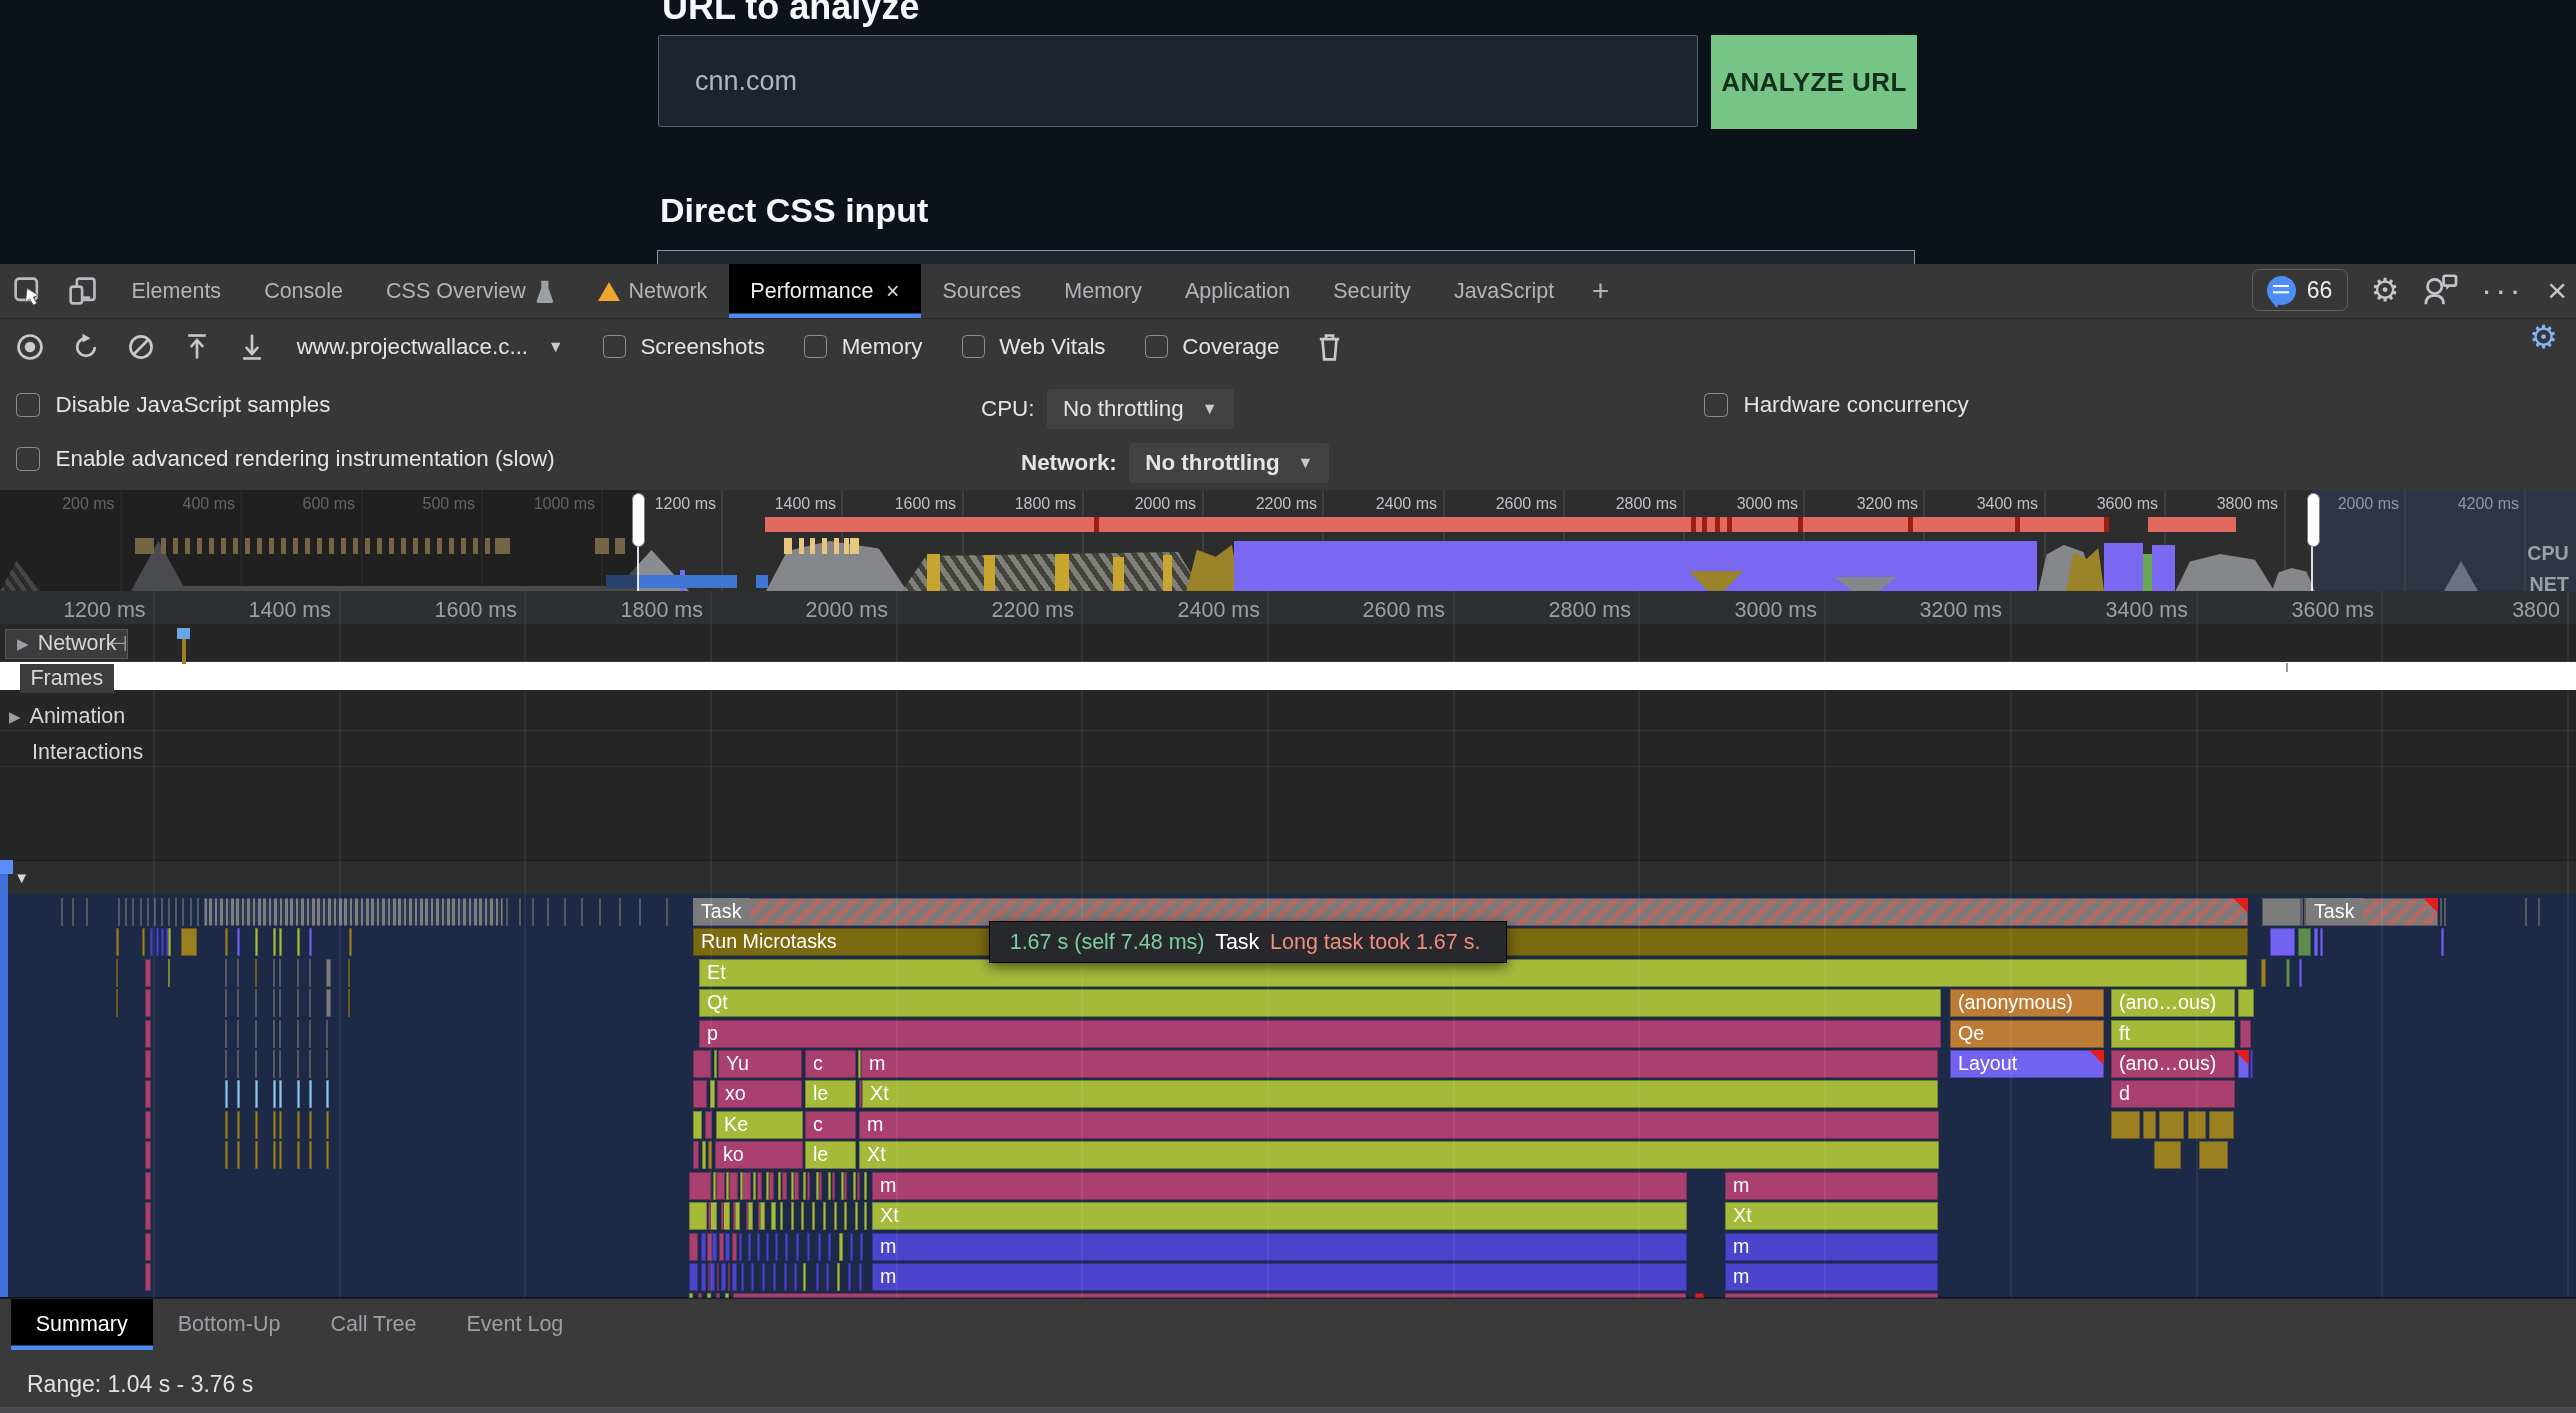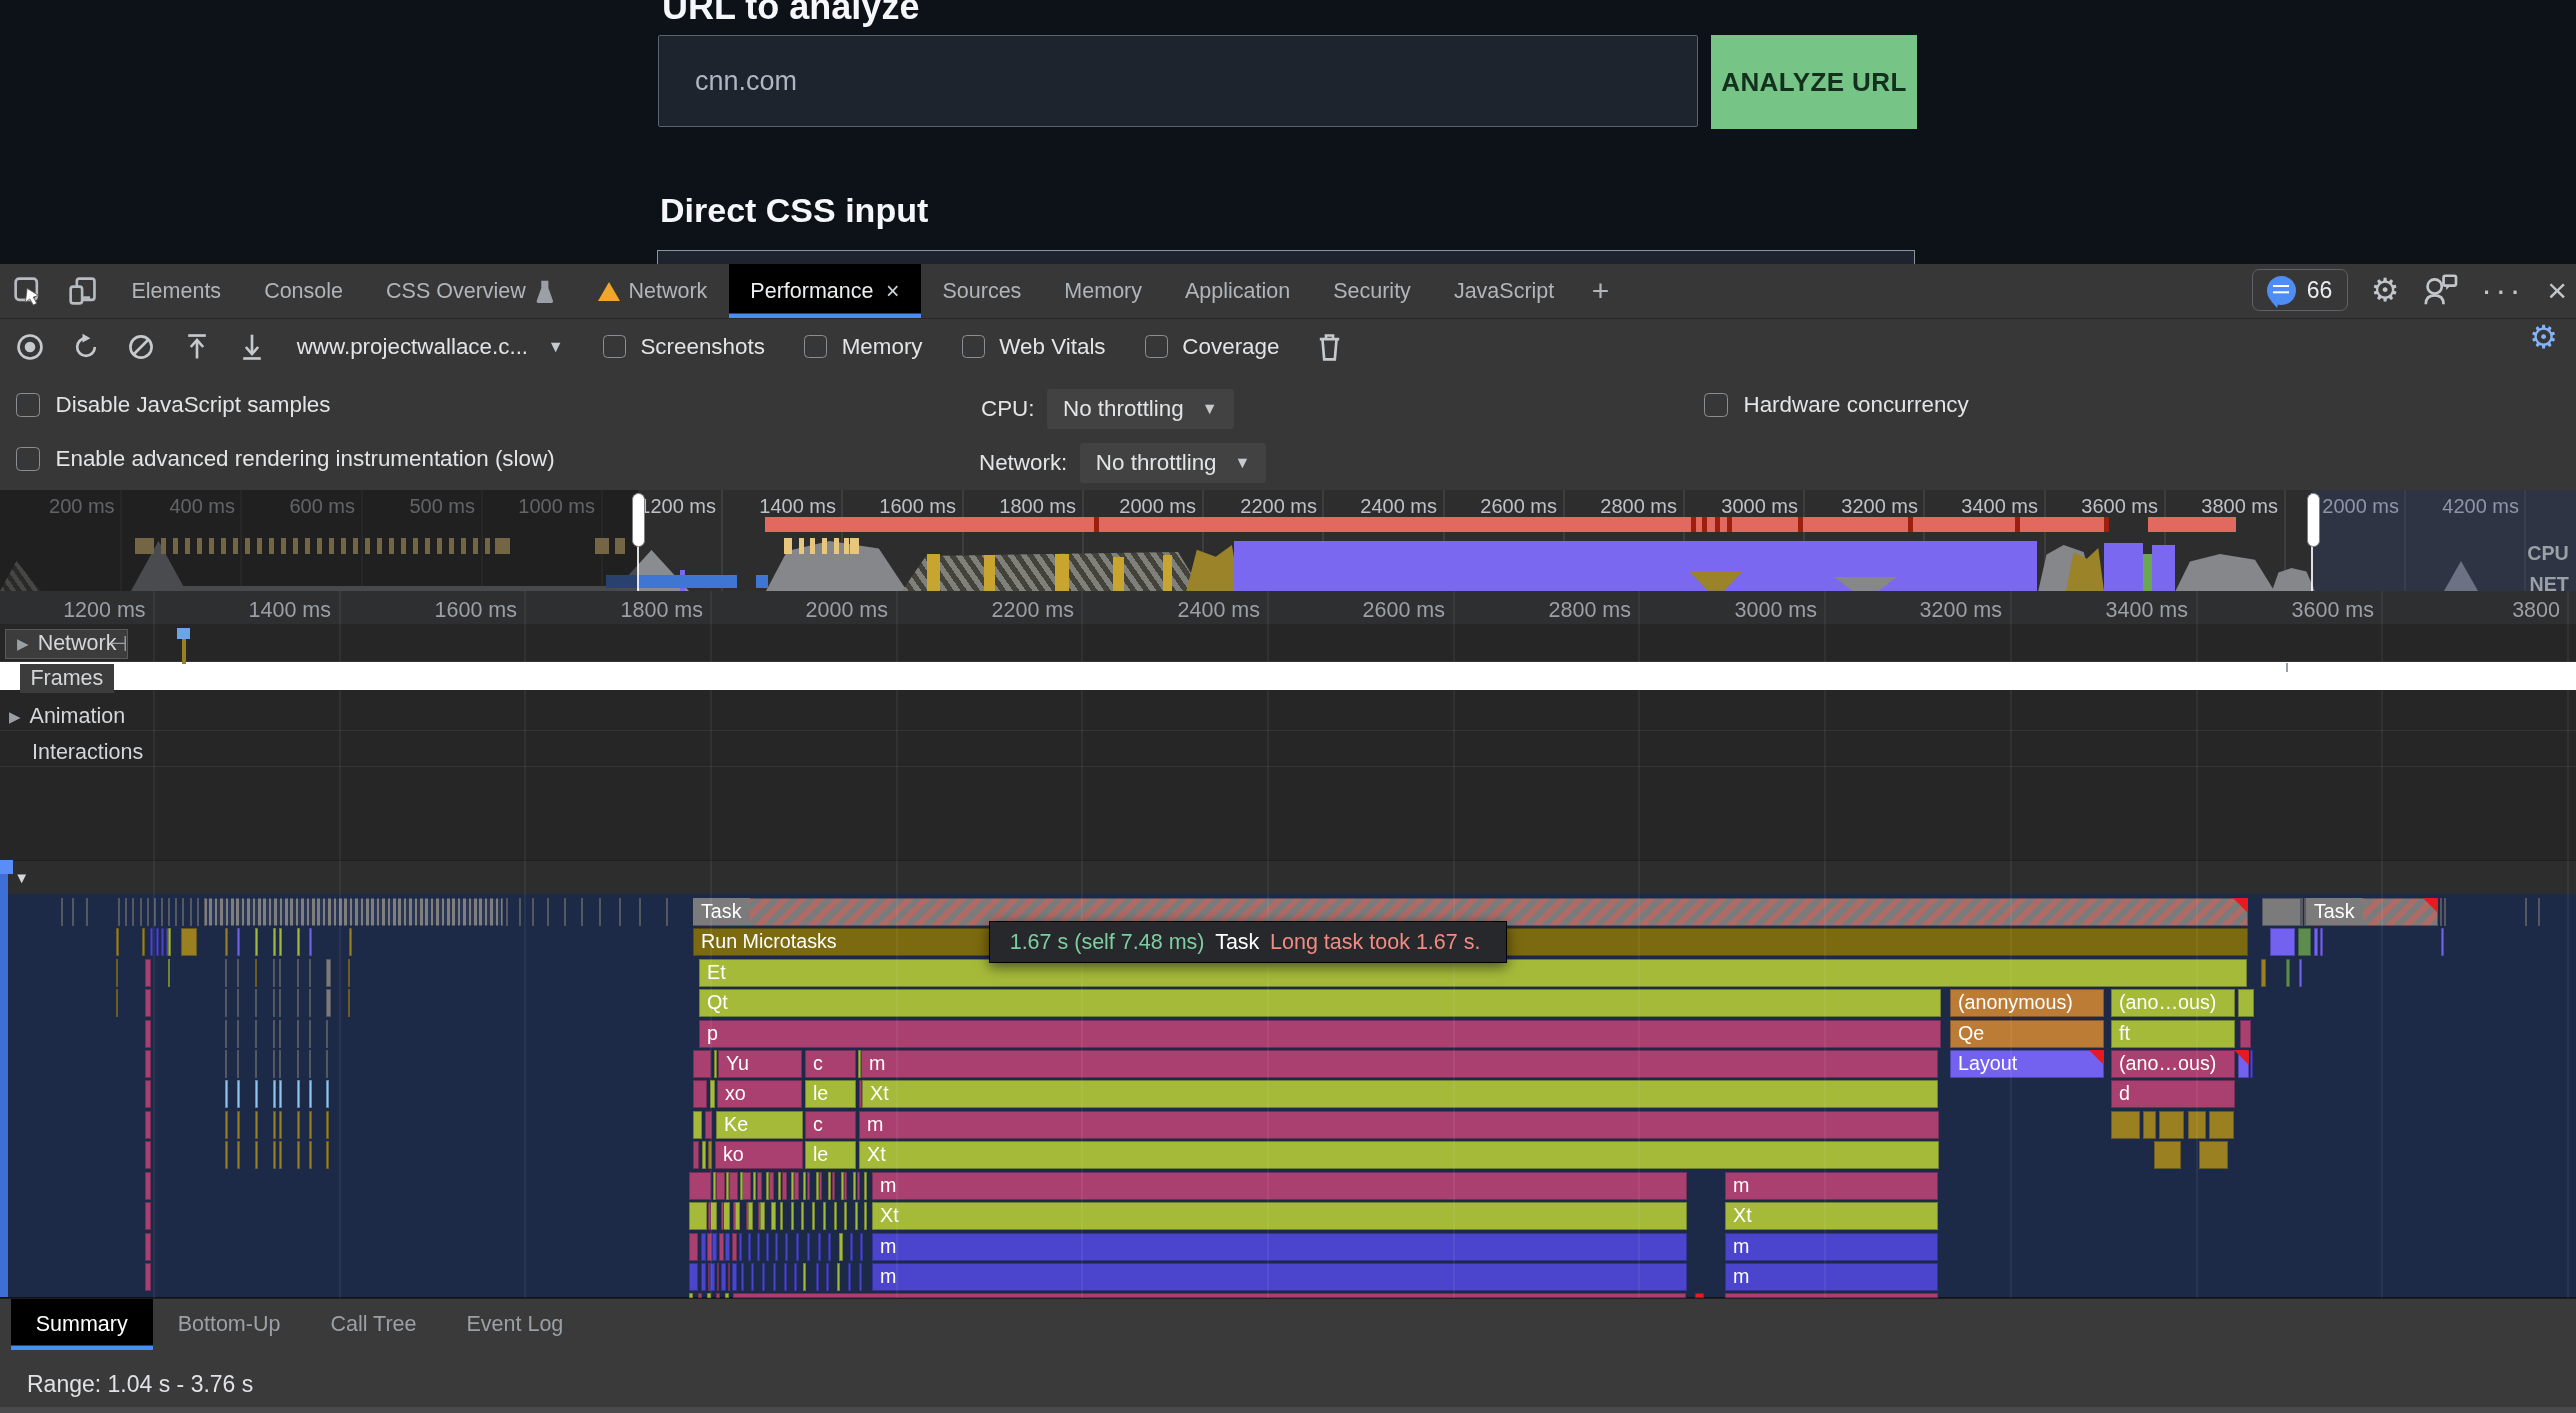--- a/index.html
+++ b/index.html
@@ -53,21 +53,21 @@
   
   .set-cb{position:absolute;display:flex;align-items:center;gap:16px;font-size:22.4px;color:#e2e4e6;white-space:nowrap;}
   .throttle{position:absolute;display:flex;align-items:center;gap:12.5px;font-size:22.4px;color:#e2e4e6;}
   .throttle .box{background:#424242;border-radius:3.6px;padding:7.2px 16px;display:flex;gap:18px;align-items:center;}
   .hw-input{position:absolute;left:1965px;top:387px;width:89px;height:38px;border:1.8px solid #5f6368;border-radius:7.2px;
             color:#e8eaed;font-size:23px;display:flex;align-items:center;padding-left:16px;}
 
   
   #overview{position:absolute;left:0;top:490px;width:2576px;height:101px;background:#2d2d2e;overflow:hidden;}
   .ov-grid{position:absolute;top:0;width:1.8px;height:101px;background:#3d3d3d;}
-  .ov-tick{position:absolute;top:4.5px;width:116px;text-align:right;font-size:20px;color:#bdc1c6;}
+  .ov-tick{position:absolute;top:4.5px;width:116px;text-align:right;font-size:16px;color:#bdc1c6;}
   .ov-red{position:absolute;top:27px;height:15px;background:#e1695f;}
   .ov-redmark{position:absolute;top:27px;height:15px;width:4.5px;background:#9c1f12;}
   .ov-shot{position:absolute;top:48px;height:16px;background:#e6c77c;}
   .ovs{position:absolute;}
   .ov-graypeak{background:#8a8d90;clip-path:polygon(0 100%,50% 0,100% 100%);}
   .ov-graymound{background:#85878a;clip-path:polygon(0 100%,15% 20%,45% 0,80% 15%,100% 100%);}
   .ov-gray{background:#85878a;}
   .ov-hatch{background:repeating-linear-gradient(55deg,#80807a 0 5.4px,#43433c 5.4px 10.7px);clip-path:polygon(0 100%,8% 10%,92% 0,100% 100%);}
   .ov-hatchpeak{background:repeating-linear-gradient(55deg,#80807a 0 4.5px,#43433c 4.5px 9px);clip-path:polygon(0 100%,40% 0,100% 100%);}
   .ov-yellow{background:#c8a52e;}
@@ -295,21 +295,21 @@
       <span class="cb"></span>
       <span>Enable advanced rendering instrumentation (slow)</span>
     </div>
     <div class="throttle" style="left:981px;top:125px;">
       <span>CPU:</span>
       <span class="box">
           <span>No throttling</span>
           <span class="caret">▼</span>
         </span>
     </div>
-    <div class="throttle" style="left:979px;top:179px;">
+    <div class="throttle" style="left:1021px;top:179px;font-weight:bold;">
       <span>Network:</span>
       <span class="box">
           <span>No throttling</span>
           <span class="caret">▼</span>
         </span>
     </div>
     <div class="set-cb" style="left:1704px;top:128px;">
       <span class="cb"></span>
       <span>Hardware concurrency</span>
     </div>

